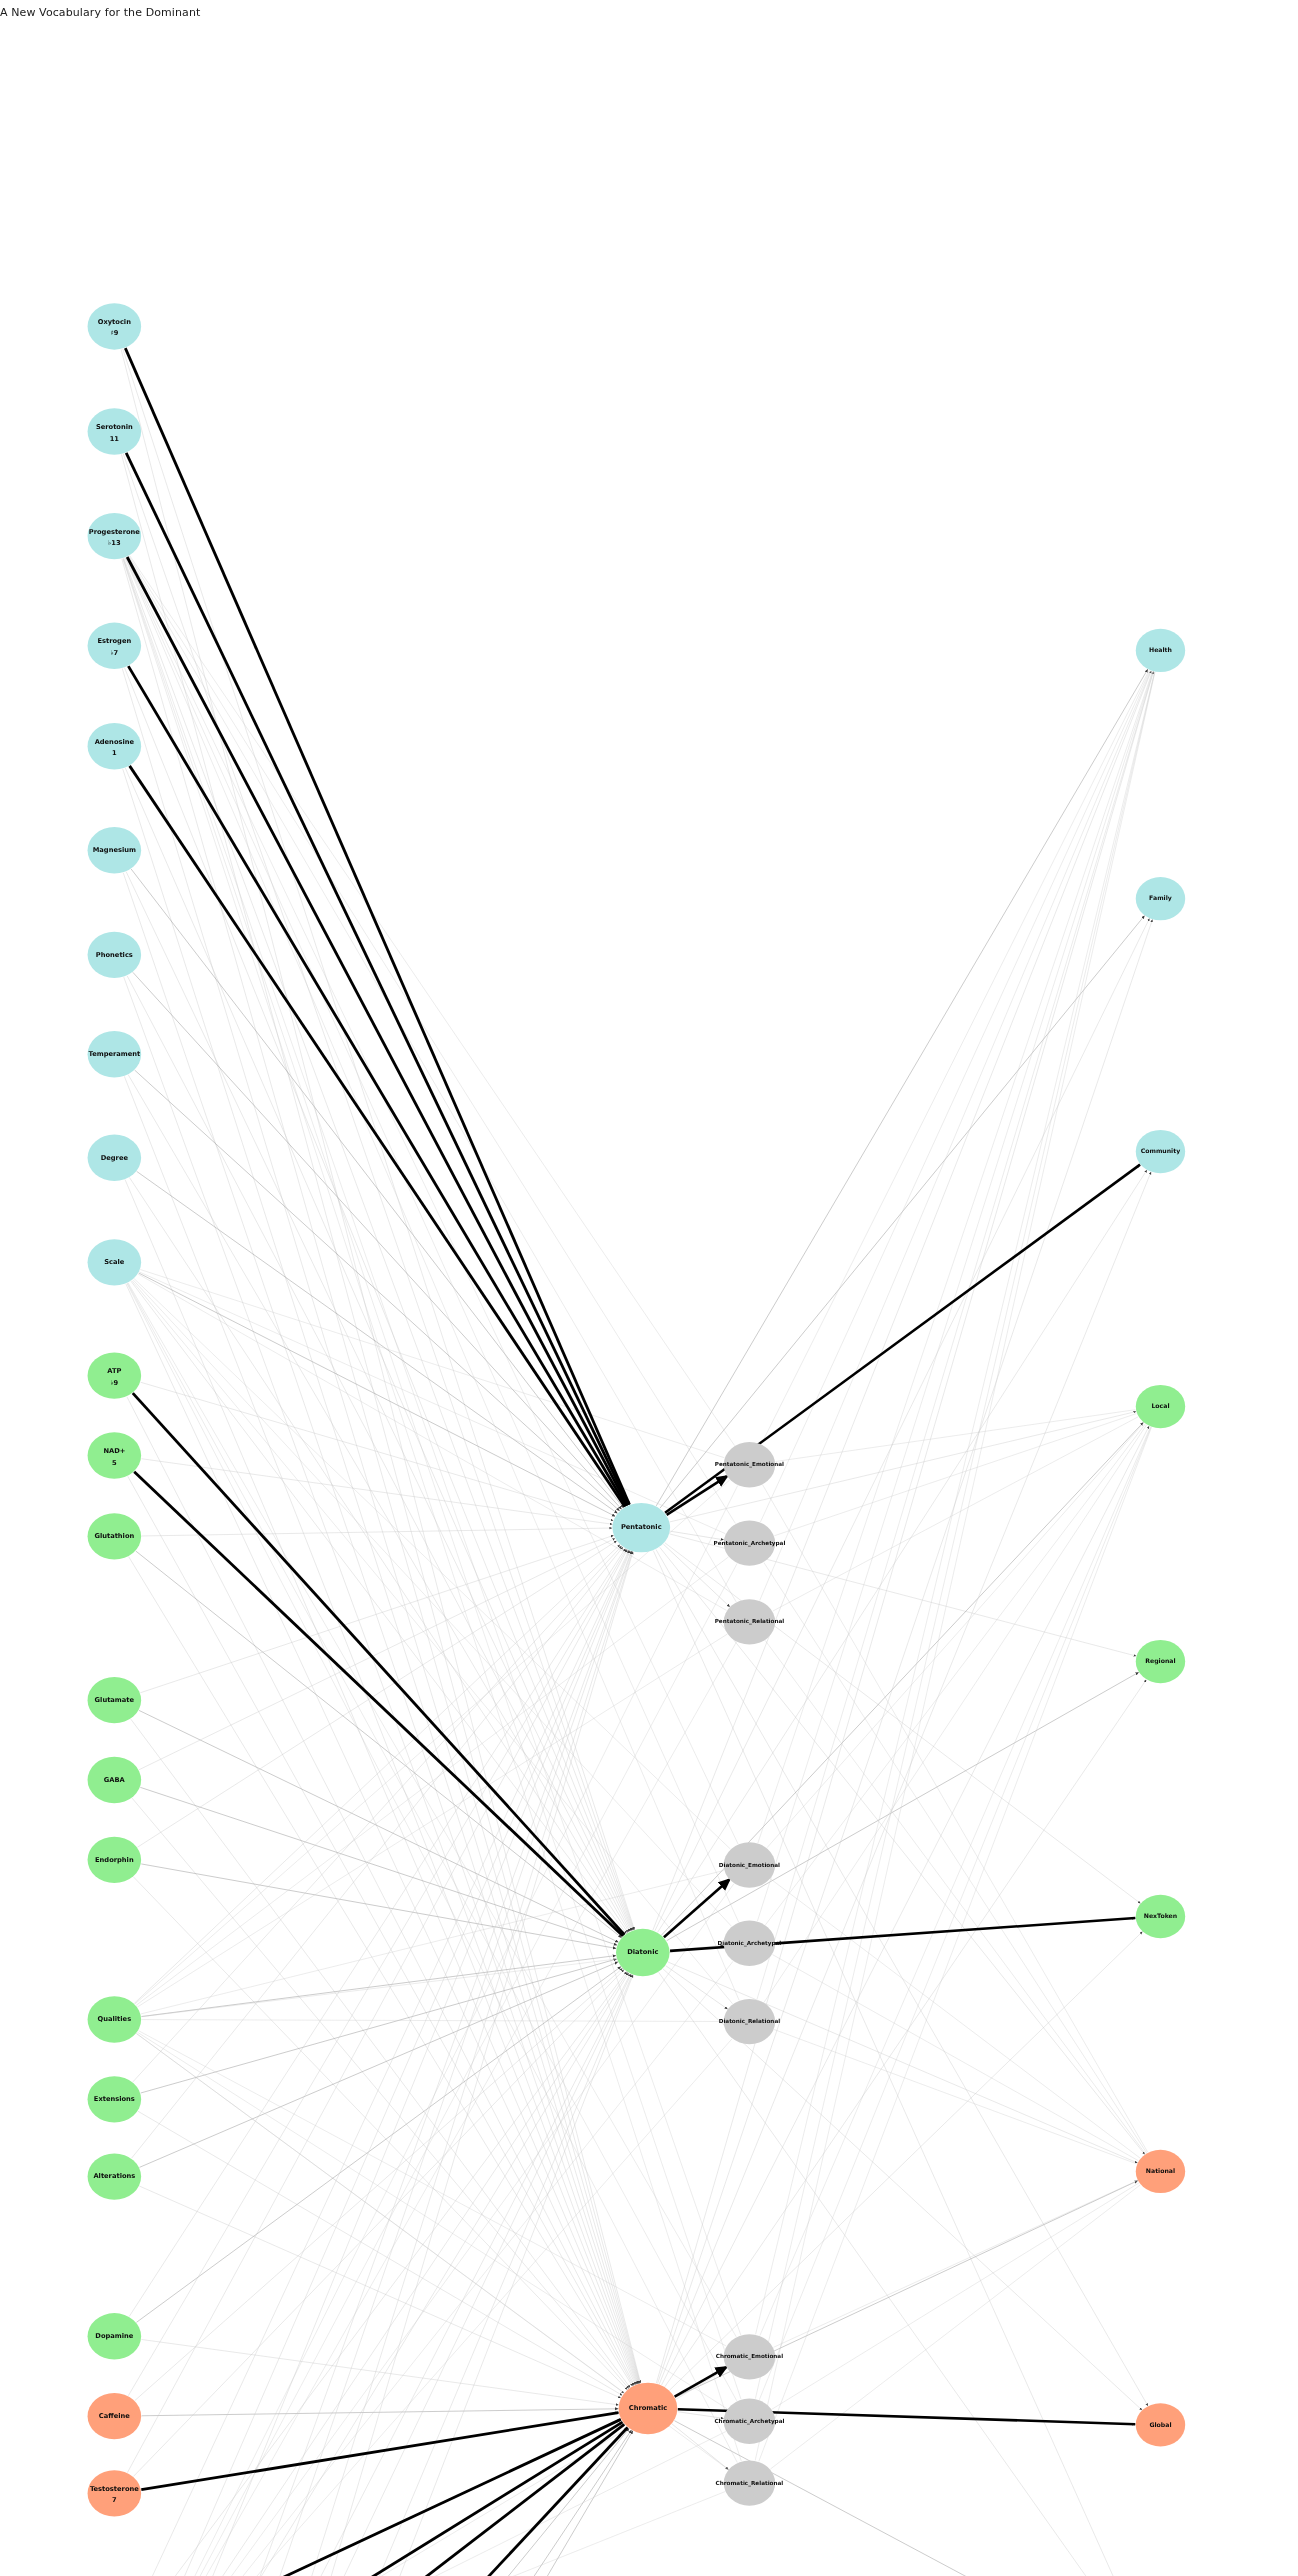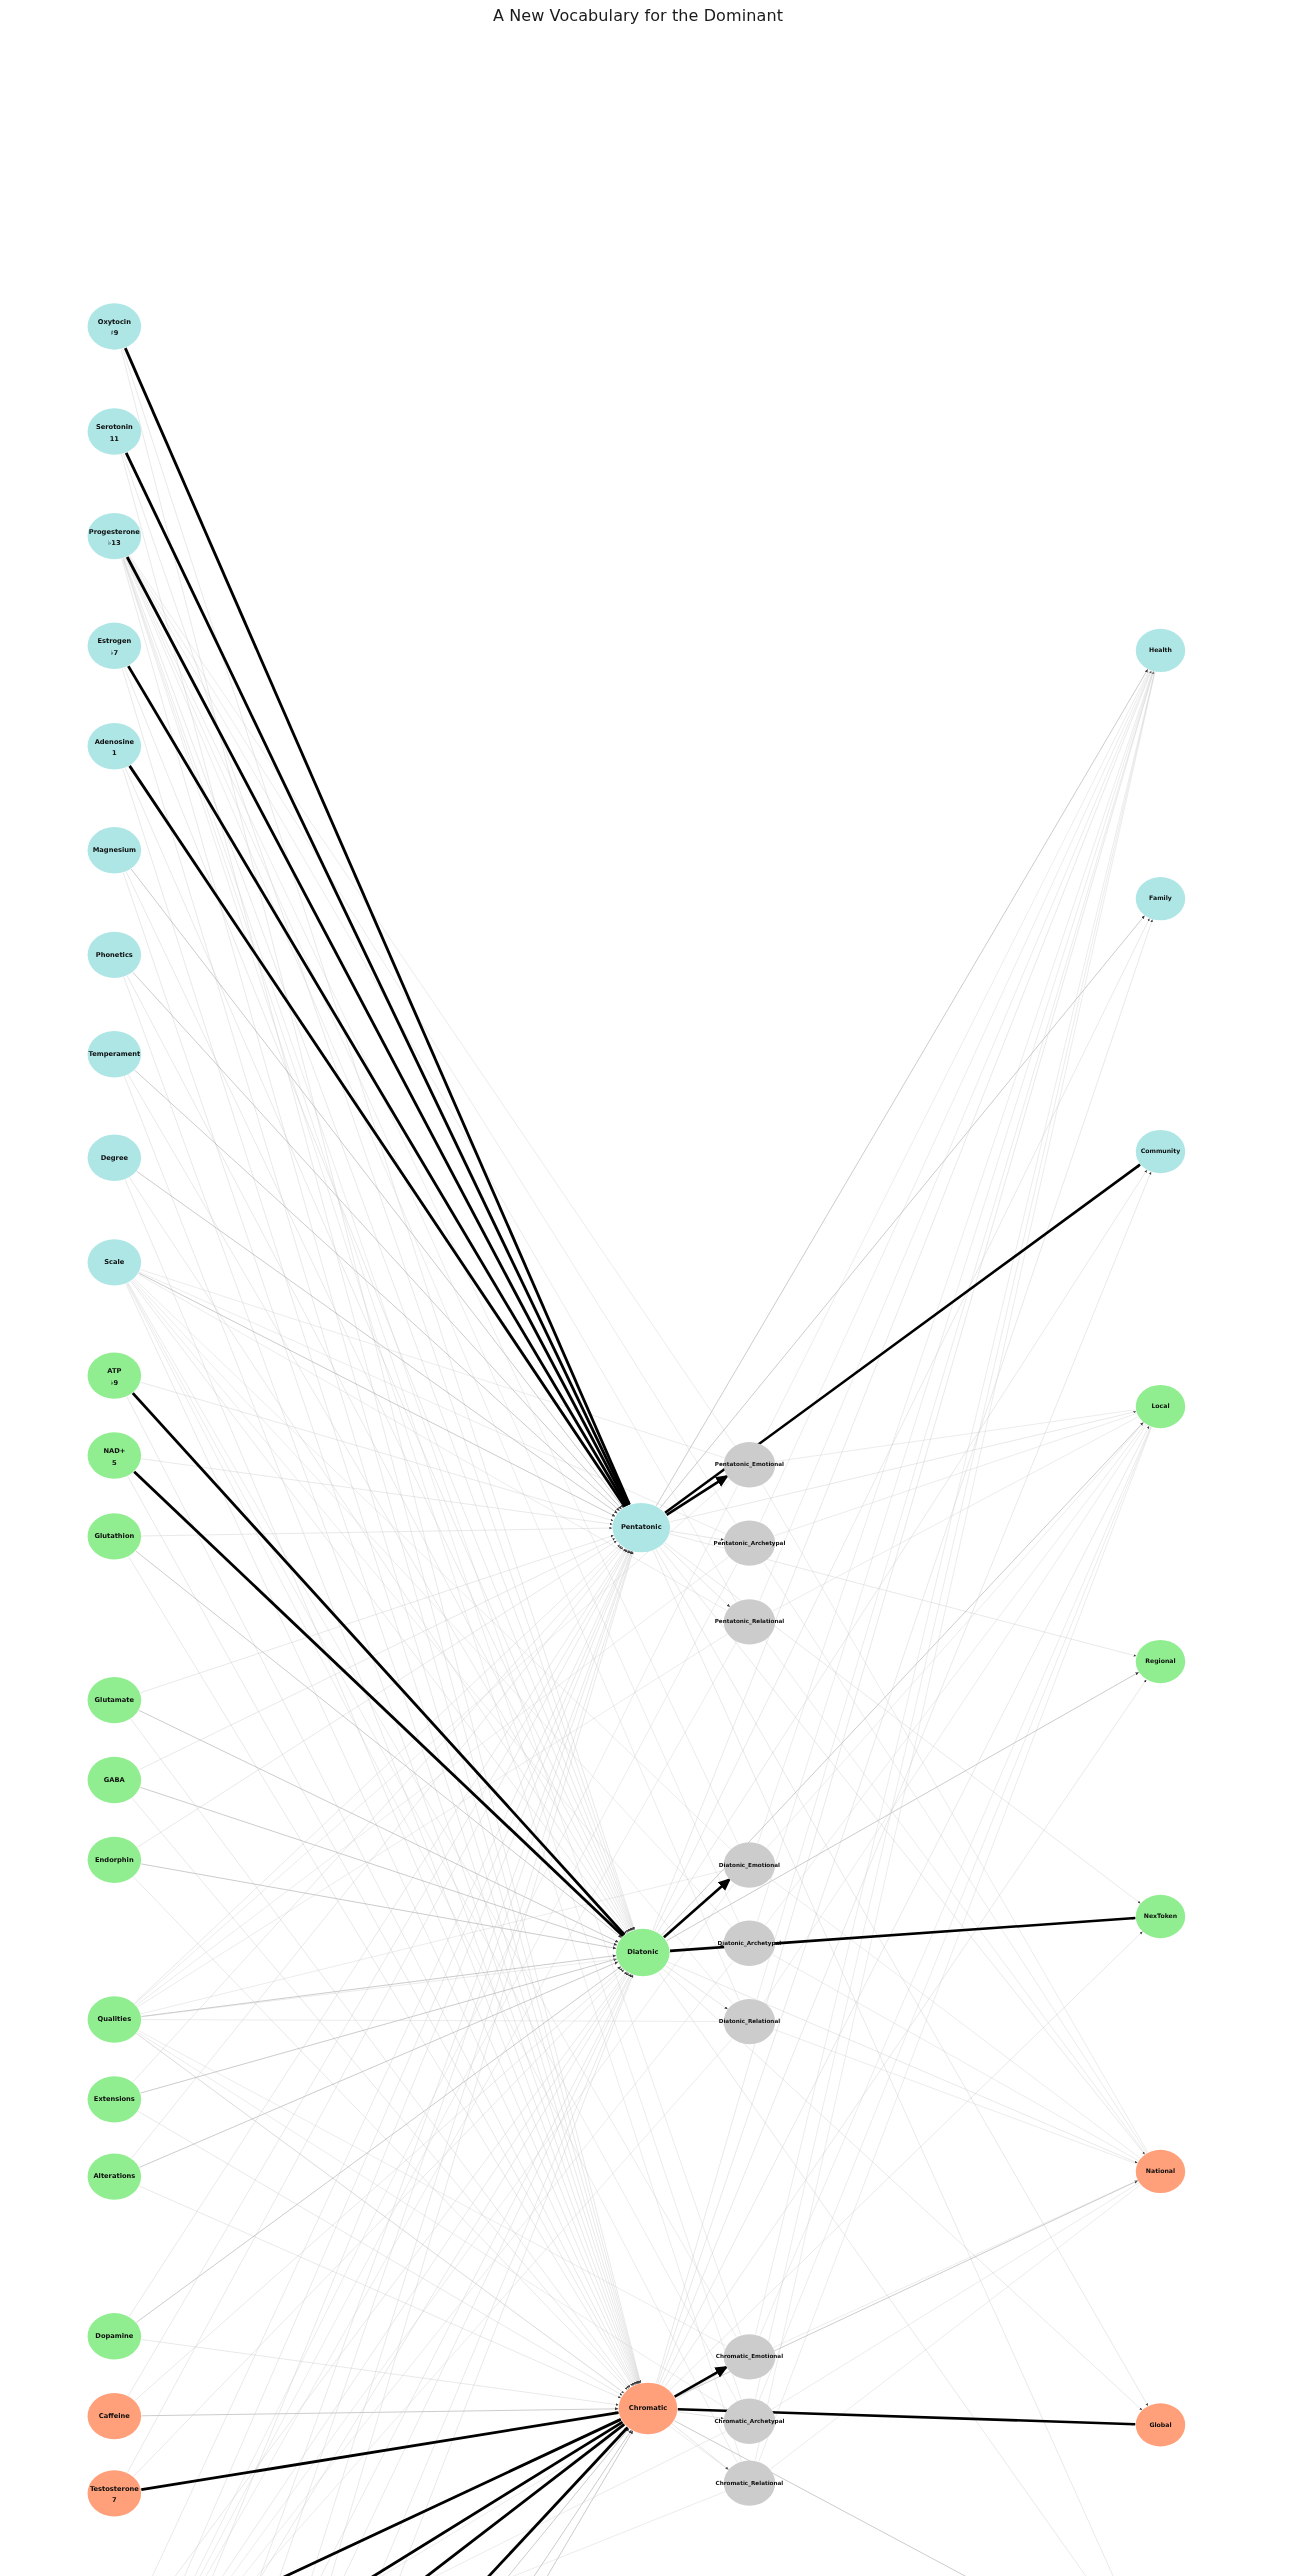--- a/index.html
+++ b/index.html
@@ -18,23 +18,23 @@
     position: absolute;
     inset: 0;
     width: 1298px;
     height: 3628px;
   }
   #title {
     position: absolute;
     top: 6.2px;
     left: 0;
     width: 1276px;
-    text-align: center;
+    text-align: left;
     font-family: "DejaVu Sans", sans-serif;
-    font-size: 16px;
+    font-size: 11px;
     color: #1a1a1a;
     letter-spacing: 0.1px;
     font-weight: 400;
   }
   svg#canvas {
     position: absolute;
     top: 0;
     left: 0;
     width: 1298px;
     height: 3628px;

